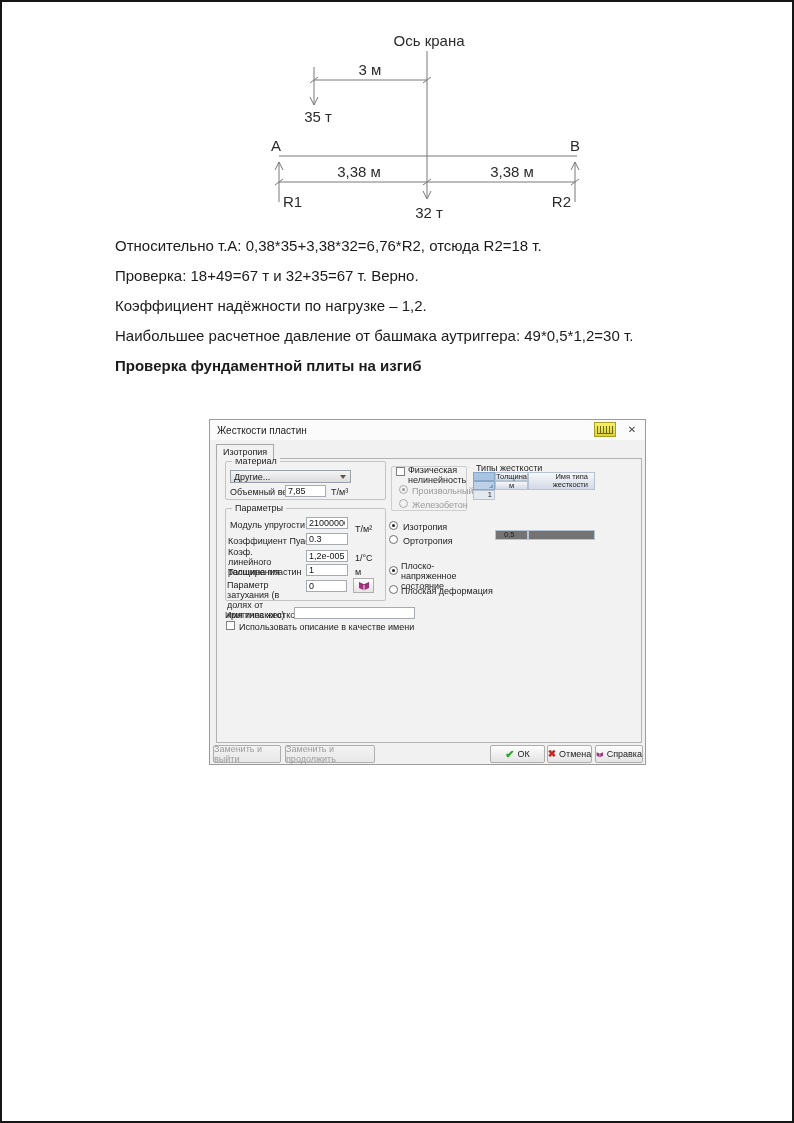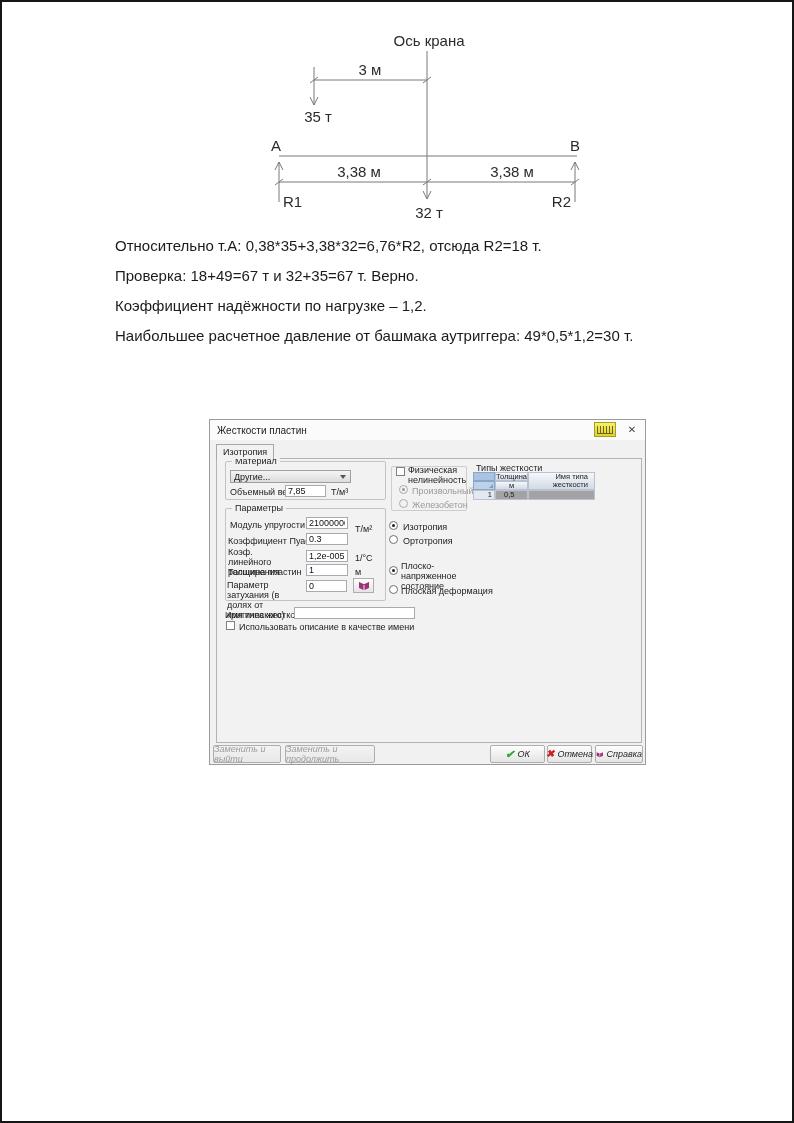--- a/index.html
+++ b/index.html
@@ -55,25 +55,25 @@
   .rad.dis.sel::after { background:#9a9a9a; }
   
   .tcell { position:absolute; border:1px solid #b9c2d0; font-size:7.5px; line-height:8px;
       display:flex; align-items:center; justify-content:center; text-align:center; color:#222; }
   .tcell.hdr { background:linear-gradient(#f5f7fa,#d3dae6);text-align:right; }
   .tcell.corner { background:#a9c4e2; border-color:#87a6c8; }
   .tcell.corner2 { background:#bdd1e8; border-color:#87a6c8; }
   .tcell.corner2::after { content:""; position:absolute; right:1px; bottom:1px; width:0; height:0;
       border-bottom:4px solid #7d9cc2; border-left:4px solid transparent; }
   .tcell.rowhdr { background:#e4e9f0; }
-  .tcell.data { background:#a3a3a3; justify-content:flex-start; padding-left:8px; }
+  .tcell.data { background:#737373; justify-content:flex-start; padding-left:8px;margin-top:40px; }
   
   .wbtn { position:absolute; display:flex; align-items:center; justify-content:center; gap:3px;
       font-size:9px; color:#222; background:linear-gradient(#fdfdfd,#e4e4e4);
-      border:1px solid #aeaeae; border-radius:2px;font-style:italic; }
+      border:1px solid #aeaeae; border-radius:2px; }
   .wbtn.dis { color:#9b9b9b; background:linear-gradient(#f3f3f3,#e8e8e8); }
   .glyph-ok { color:#2fa52f; font-size:11px; font-weight:bold; line-height:11px; }
   .glyph-x { color:#cc2222; font-size:10px; font-weight:bold; line-height:10px; }
   .mini-btn { position:absolute; background:linear-gradient(#fdfdfd,#e4e4e4);
       border:1px solid #aeaeae; display:flex; align-items:center; justify-content:center; }
 </style>
 </head>
 <body>
 
 <div id="page">
@@ -111,20 +111,21 @@
     <text x="357" y="175" text-anchor="middle">3,38 м</text>
     <text x="510" y="175" text-anchor="middle">3,38 м</text>
     <text x="427" y="216" text-anchor="middle">32 т</text>
   </svg>
 
   <div id="paras">
     <p>Относительно т.А: 0,38*35+3,38*32=6,76*R2, отсюда R2=18 т.</p>
     <p>Проверка: 18+49=67 т и 32+35=67 т. Верно.</p>
     <p>Коэффициент надёжности по нагрузке – 1,2.</p>
     <p>Наибольшее расчетное давление от башмака аутриггера:  49*0,5*1,2=30 т.</p>
+    <p class="bold">Проверка фундаментной плиты на изгиб</p>
   </div>
 
   <div id="dialog">
     <div class="dlg-titlebar"></div>
     <div class="dlg-title">Жесткости пластин</div>
     <div class="title-icon-btn">
         <div class="bars"></div>
       </div>
     <div class="dlg-close">✕</div>
 

